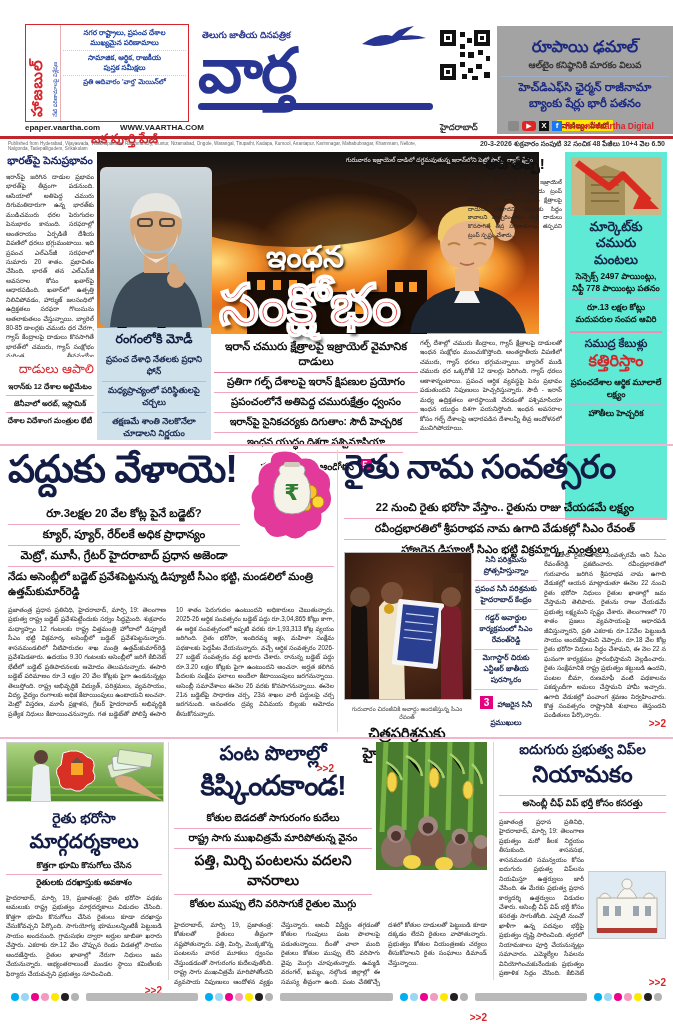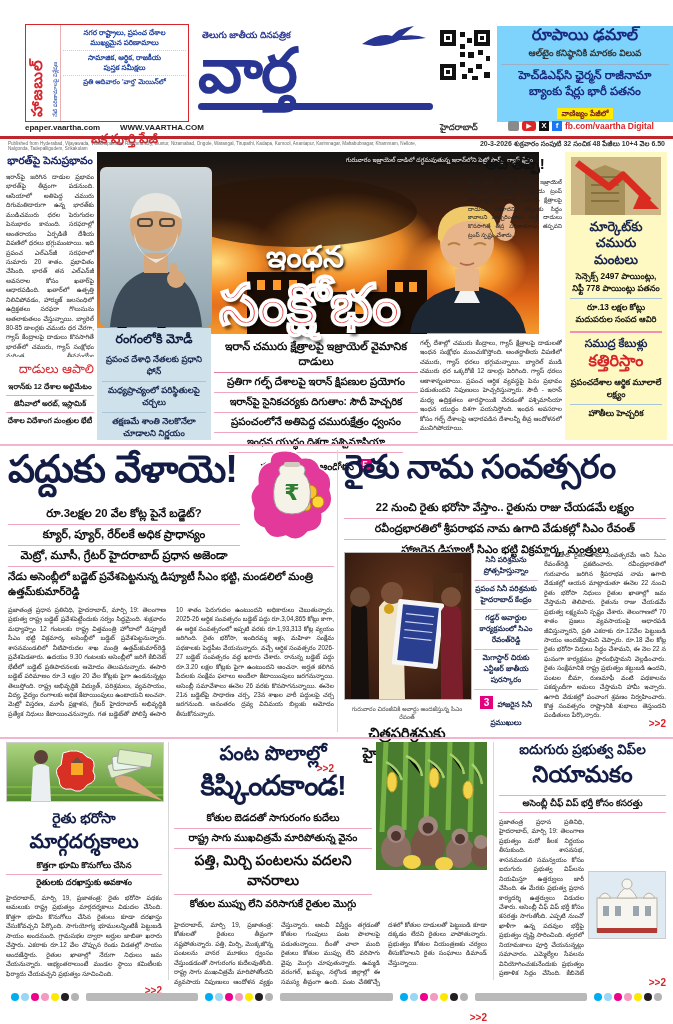--- a/index.html
+++ b/index.html
@@ -84,21 +84,21 @@
         <rect x="6" y="40" width="8" height="8"></rect>
       </g>
     <g fill="#111">
         <rect x="8" y="8" width="4" height="4"></rect>
         <rect x="42" y="8" width="4" height="4"></rect>
         <rect x="8" y="42" width="4" height="4"></rect>
       </g>
   </svg>
   <div class="abs" style="left:440px;top:122px;font-size:8.5px;font-weight:bold;color:#333;">హైదరాబాద్</div>
 
-  <div class="abs" style="left:497px;top:26px;width:168px;height:96px;background:#7dd3fc;padding:0 4px 0 4px;text-align:center;">
+  <div class="abs" style="left:497px;top:26px;width:168px;height:96px;background:#a3a3a3;padding:12px 4px 0 4px;text-align:center;">
     <div style="font-size:16px;font-weight:bold;color:#1b2a80;">రూపాయి ఢమాల్</div>
     <div style="font-size:9px;font-weight:bold;color:#333;border-bottom:1.5px solid #9bb0c8;padding-bottom:4px;">ఆల్‌టైం కనిష్ఠానికి మారకం విలువ</div>
     <div style="font-size:11.5px;font-weight:bold;color:#1b2a80;margin-top:4px;">హెచ్‌డిఎఫ్‌సి ఛైర్మన్ రాజీనామా</div>
     <div style="font-size:11.5px;font-weight:bold;color:#1b2a80;">బ్యాంకు షేర్లు భారీ పతనం</div>
     <div style="margin-top:1px;"><span style="background:#ffe900;font-size:7.5px;font-weight:bold;color:#7a2020;padding:1px 4px;">వాణిజ్యం పేజీలో</span></div>
   </div>
 
   <div class="abs" style="left:508px;top:121px;display:flex;align-items:center;gap:3px;">
     <span style="width:11px;height:10px;background:#8a8a8a;display:inline-block;border-radius:2px;"></span>
     <span style="width:14px;height:10px;background:#e02424;color:#fff;font-size:7px;line-height:10px;text-align:center;border-radius:3px;display:inline-block;">▶</span>
@@ -195,37 +195,37 @@
   <div class="abs" style="left:97px;top:328px;width:114px;height:112px;background:#cfe2ec;padding:4px 5px;box-sizing:border-box;">
     <div style="font-size:12.5px;font-weight:bold;color:#101a3c;text-align:center;padding-bottom:2px;">రంగంలోకి మోడీ</div>
     <div class="boxline">ప్రపంచ దేశాధి నేతలకు ప్రధాని ఫోన్</div>
     <div class="boxline">మధ్యప్రాచ్యంలో పరిస్థితులపై చర్చలు</div>
     <div class="boxline" style="border-bottom:none;">తక్షణమే శాంతి నెలకొనేలా చూడాలని నిర్ణయం</div>
   </div>
 
   <div class="abs" style="left:214px;top:337px;width:204px;">
     <div class="sub-line" style="font-size:11px;border-bottom-color:#e57f9f;">ఇరాన్ చమురు క్షేత్రాలపై ఇజ్రాయెల్ వైమానిక దాడులు</div>
     <div class="sub-line" style="font-size:10.3px;">ప్రతిగా గల్ఫ్ దేశాలపై ఇరాన్ క్షిపణుల ప్రయోగం</div>
+    <div class="sub-line" style="font-size:10.3px;">ప్రపంచంలోనే అతిపెద్ద చమురుక్షేత్రం ధ్వంసం</div>
     <div class="sub-line" style="font-size:10px;">ఇరాన్‌పై సైనికచర్యకు దిగుతాం: సౌదీ హెచ్చరిక</div>
-    <div class="sub-line" style="font-size:10.3px;">ప్రపంచంలోనే అతిపెద్ద చమురుక్షేత్రం ధ్వంసం</div>
     <div class="sub-line" style="font-size:10px;width:85%;margin:0 auto;">ఇంధన యుద్ధం దిశగా పశ్చిమాసియా</div>
     <div style="text-align:center;padding-top:3px;">
       <span style="font-size:10px;font-weight:bold;color:#111;">ప్రపంచ దేశాలు ఆందోళన</span>
       <span class="marker">5</span>
     </div>
   </div>
 
   <div class="abs" style="left:468px;top:155px;width:94px;">
     <div style="font-size:15px;font-weight:bold;color:#111;text-align:center;">అది తప్పే!</div>
     <div class="body-txt" style="font-size:5.9px;height:82px;overflow:hidden;margin-top:2px;">పెట్రో పార్క్, గ్యాస్ క్షేత్రాలపై ఇజ్రాయెల్ దాడులను అమెరికా అధ్యక్షుడు ట్రంప్ తప్పుపట్టారు. ఇరాన్ చమురు క్షేత్రాలపై దాడులు సరికాదని, చర్చలకు సిద్ధం కావాలని హెచ్చరించారు. మళ్లీ దాడులు కొనసాగితే తీవ్ర పరిణామాలు తప్పవని ట్రంప్ స్పష్టం చేశారు.</div>
   </div>
 
   <div class="abs body-txt" style="left:420px;top:338px;width:142px;height:100px;overflow:hidden;">గల్ఫ్ దేశాల్లో చమురు కేంద్రాలు, గ్యాస్ క్షేత్రాలపై దాడులతో ఇంధన సంక్షోభం ముంచుకొస్తోంది. అంతర్జాతీయ విపణిలో చమురు, గ్యాస్ ధరలు భగ్గుమన్నాయి. బ్యారెల్ ముడి చమురు ధర ఒక్కరోజే 12 డాలర్లు పెరిగింది. గ్యాస్ ధరలు ఆకాశాన్నంటాయి. ప్రపంచ ఆర్థిక వ్యవస్థపై పెను ప్రభావం పడుతుందని నిపుణులు హెచ్చరిస్తున్నారు. సౌదీ - ఇరాన్ మధ్య ఉద్రిక్తతలు తారస్థాయికి చేరడంతో పశ్చిమాసియా ఇంధన యుద్ధం దిశగా పయనిస్తోంది. ఇంధన అవసరాల కోసం గల్ఫ్ దేశాలపై ఆధారపడిన దేశాలన్నీ తీవ్ర ఆందోళనలో మునిగిపోయాయి.</div>
 
-  <div class="abs" style="left:565px;top:152px;width:102px;height:288px;background:#fef9c3;padding:5px;box-sizing:border-box;text-align:center;">
+  <div class="abs" style="left:565px;top:152px;width:102px;height:368px;background:#5eead4;padding:5px;box-sizing:border-box;text-align:center;">
     <svg width="90" height="58" viewBox="0 0 90 58">
       <rect width="90" height="58" fill="#d9c globe"></rect>
         <rect width="90" height="58" fill="#cdb787"></rect>
       <polygon points="14,58 14,16 34,8 54,16 54,58" fill="#a8905a"></polygon>
       <g stroke="#7a6638" stroke-width="1.5">
           <line x1="20" y1="20" x2="48" y2="20"></line>
           <line x1="20" y1="28" x2="48" y2="28"></line>
           <line x1="20" y1="36" x2="48" y2="36"></line>
           <line x1="20" y1="44" x2="48" y2="44"></line>
         </g>

